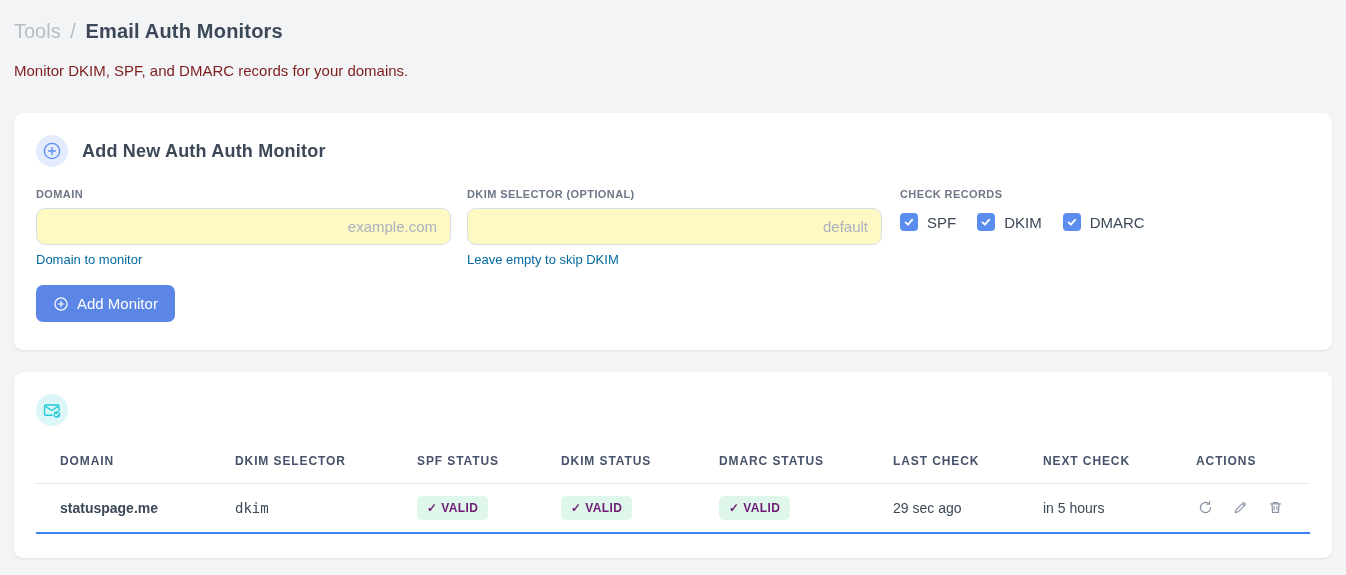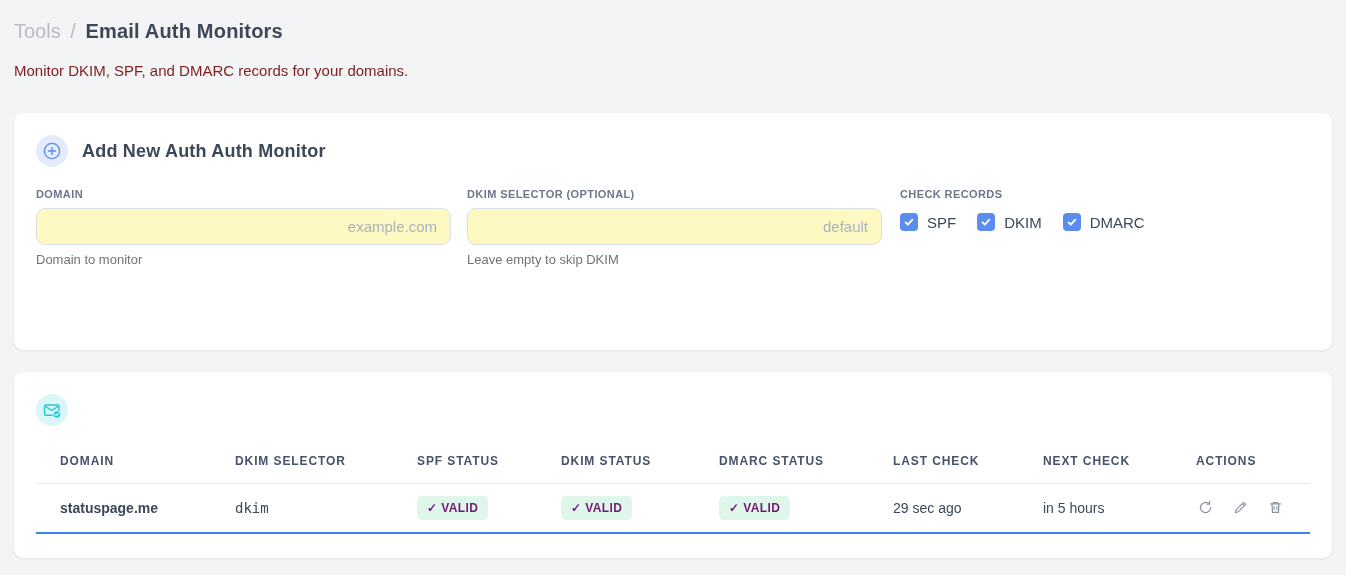--- a/index.html
+++ b/index.html
@@ -46,21 +46,21 @@
     display: block; font-size: 11px; font-weight: 600; color: #6d7787;
     letter-spacing: 0.4px; margin-bottom: 8px; text-transform: uppercase;
   }
   .text-input {
     width: 100%; height: 37px; border: 1px solid #d9dfe7; border-radius: 9px;
     padding: 0 13px; font-size: 15px; color: #3c4858; background: #fef9c3; outline: none;
     font-family: "Liberation Sans", sans-serif;
     text-align: right;
   }
   .text-input::placeholder { color: #aab2bf; }
-  .hint { margin-top: 7px; font-size: 13px; color: #737373; }
+  .hint { margin-top: 7px; font-size: 13px; color: #0369a1; }
 
   .check-row { display: flex; margin-top: 13px; }
   .check-item { display: flex; align-items: center; margin-right: 21px; cursor: pointer; }
   .checkbox {
     width: 18px; height: 18px; border-radius: 4px; background: #5a8dee;
     display: inline-flex; align-items: center; justify-content: center; margin-right: 9px;
   }
   .check-label { font-size: 15px; color: #3c4858; }
 
   .btn-primary {
@@ -160,20 +160,29 @@
               <svg width="12" height="12" viewBox="0 0 12 12">
                   <path d="M2.6 6.4l2.3 2.3 4.4-5" stroke="#fff" stroke-width="1.8" fill="none" stroke-linecap="round" stroke-linejoin="round"></path>
                 </svg>
             </span>
             <span class="check-label">DMARC</span>
           </label>
         </div>
       </div>
     </div>
 
+    <button class="btn-primary">
+      <span style="display:inline-flex;">
+        <svg width="16" height="16" viewBox="0 0 20 20">
+          <circle cx="10" cy="10" r="7.6" fill="none" stroke="#ffffff" stroke-width="1.5"></circle>
+          <path d="M10 6.6v6.8M6.6 10h6.8" stroke="#ffffff" stroke-width="1.5" stroke-linecap="round"></path>
+        </svg>
+      </span>
+      <span>Add Monitor</span>
+    </button>
   </section>
 
   <section class="card card-list">
     <div class="card-head">
       <span class="icon-circle teal">
         <svg width="19" height="19" viewBox="0 0 20 20">
           <rect x="1.6" y="4.2" width="15.2" height="10.8" rx="1.6" fill="none" stroke="#22c8d5" stroke-width="1.5"></rect>
           <path d="M2.6 5.6L9.2 10l6.6-4.4" fill="none" stroke="#22c8d5" stroke-width="1.5" stroke-linejoin="round"></path>
           <circle cx="14.6" cy="14.2" r="4" fill="#22c8d5" stroke="#dcf6f8" stroke-width="1"></circle>
           <path d="M12.9 14.2l1.2 1.2 2.1-2.3" stroke="#ffffff" stroke-width="1.2" fill="none" stroke-linecap="round" stroke-linejoin="round"></path>

